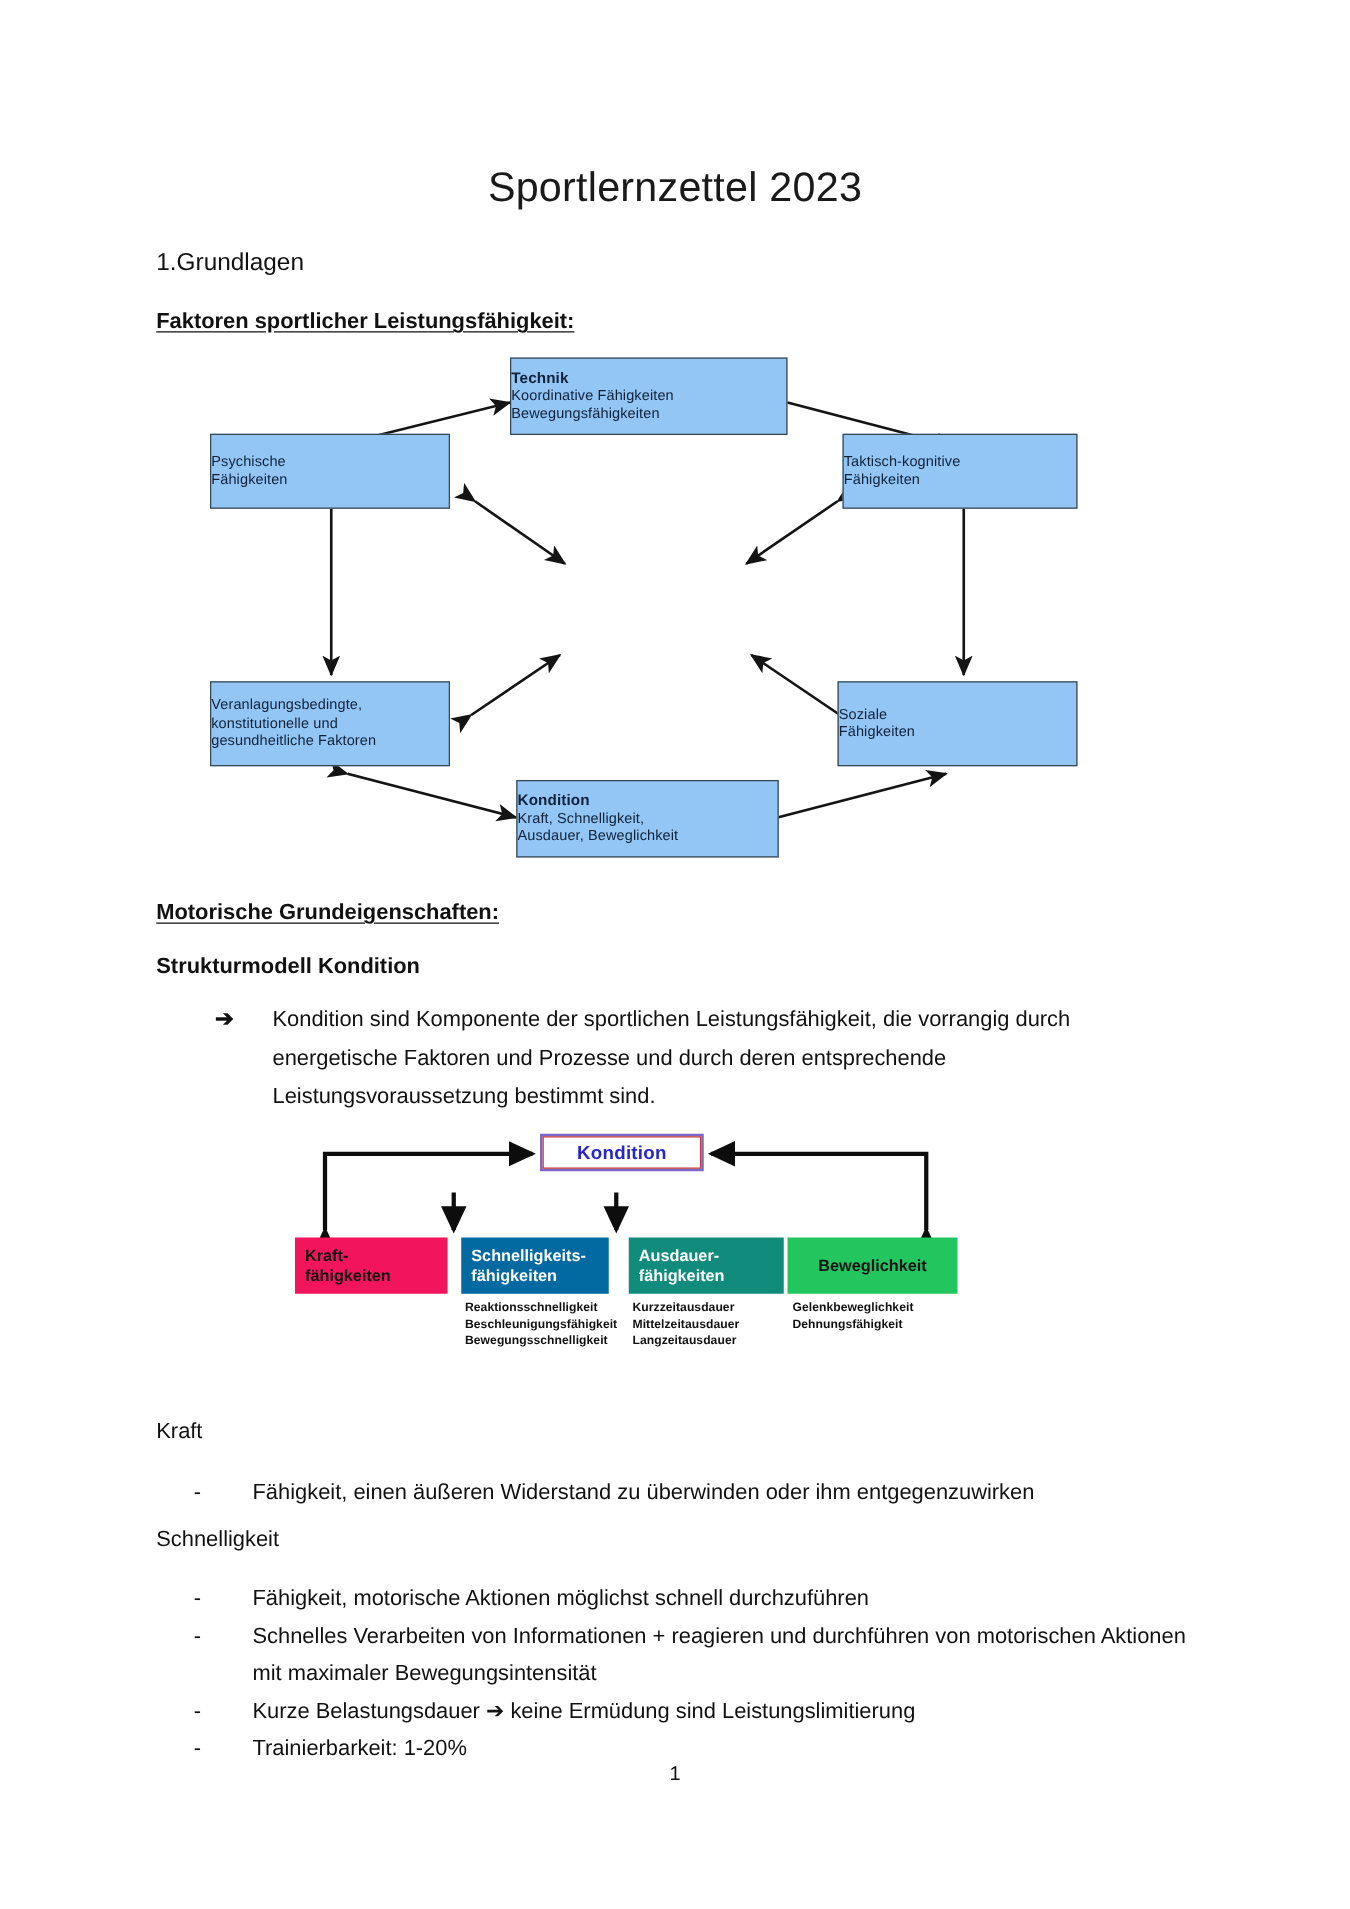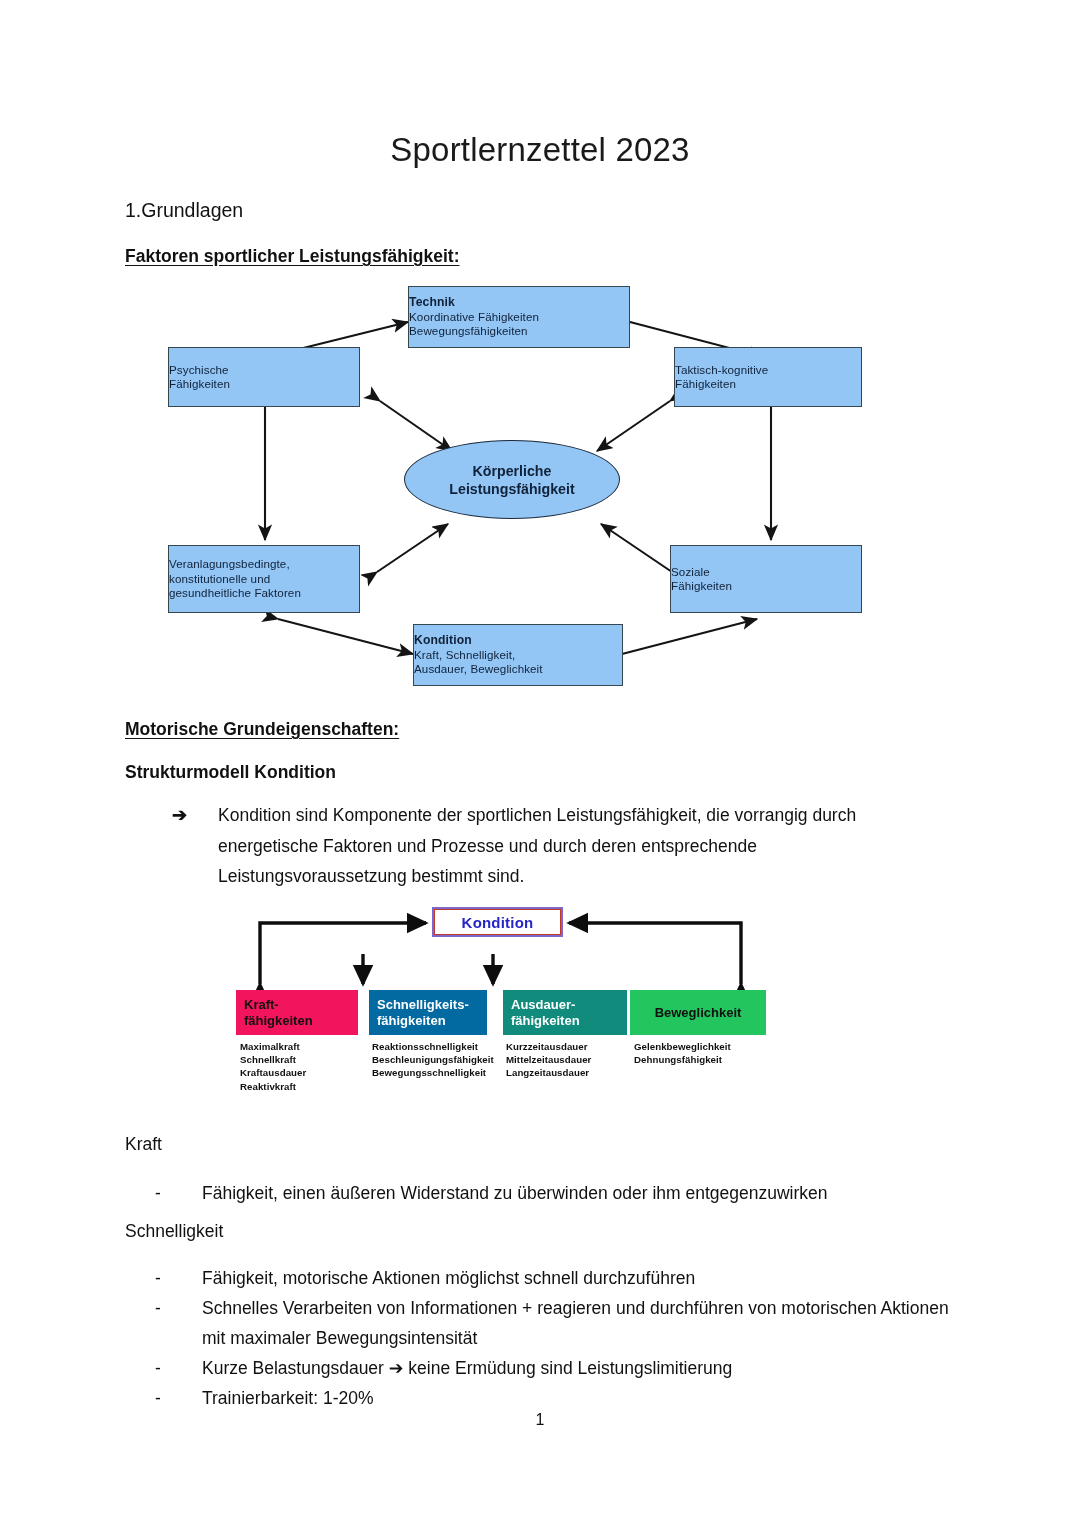--- a/index.html
+++ b/index.html
@@ -272,26 +272,20 @@
     <div class="fd-box" style="left:8px; top:65px; width:192px; height:60px;">
       <div>Psychische</div>
       <div>Fähigkeiten</div>
     </div>
 
     <div class="fd-box" style="left:514px; top:65px; width:188px; height:60px;">
       <div>Taktisch-kognitive</div>
       <div>Fähigkeiten</div>
     </div>
 
-    <div class="fd-ellipse" style="left:244px; top:158px; width:214px; height:77px;">
-      <div>
-        <div>Körperliche</div>
-        <div>Leistungsfähigkeit</div>
-      </div>
-    </div>
 
     <div class="fd-box" style="left:8px; top:263px; width:192px; height:68px;">
       <div>Veranlagungsbedingte,</div>
       <div>konstitutionelle und</div>
       <div>gesundheitliche Faktoren</div>
     </div>
 
     <div class="fd-box" style="left:510px; top:263px; width:192px; height:68px;">
       <div>Soziale</div>
       <div>Fähigkeiten</div>
@@ -334,26 +328,20 @@
     </svg>
 
     <div class="kd-top">
       <div class="kd-top-inner">Kondition</div>
     </div>
 
     <div class="kd-cat" style="left:0px; width:122px; background:#F2145C; color:#111111;">
       <div>Kraft-</div>
       <div>fähigkeiten</div>
     </div>
-    <div class="kd-sub" style="left:4px; width:126px;">
-      <div>Maximalkraft</div>
-      <div>Schnellkraft</div>
-      <div>Kraftausdauer</div>
-      <div>Reaktivkraft</div>
-    </div>
 
     <div class="kd-cat" style="left:133px; width:118px; background:#0369a1; color:#ffffff;">
       <div>Schnelligkeits-</div>
       <div>fähigkeiten</div>
     </div>
     <div class="kd-sub" style="left:136px; width:136px;">
       <div>Reaktionsschnelligkeit</div>
       <div>Beschleunigungsfähigkeit</div>
       <div>Bewegungsschnelligkeit</div>
     </div>

